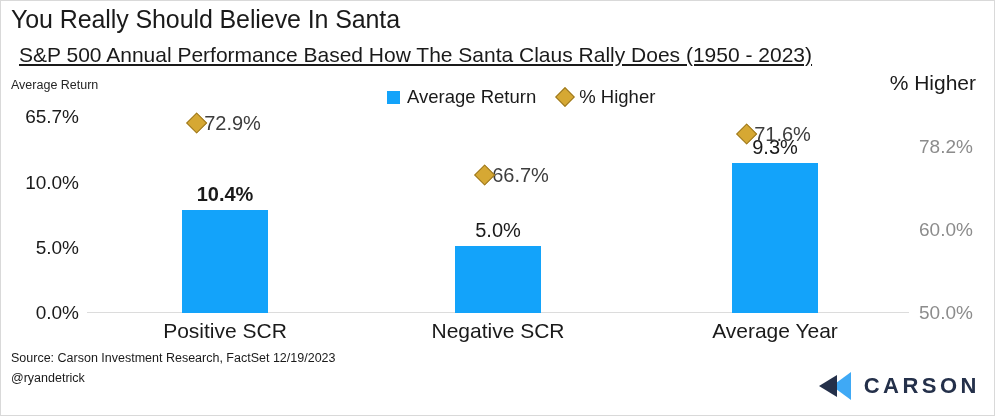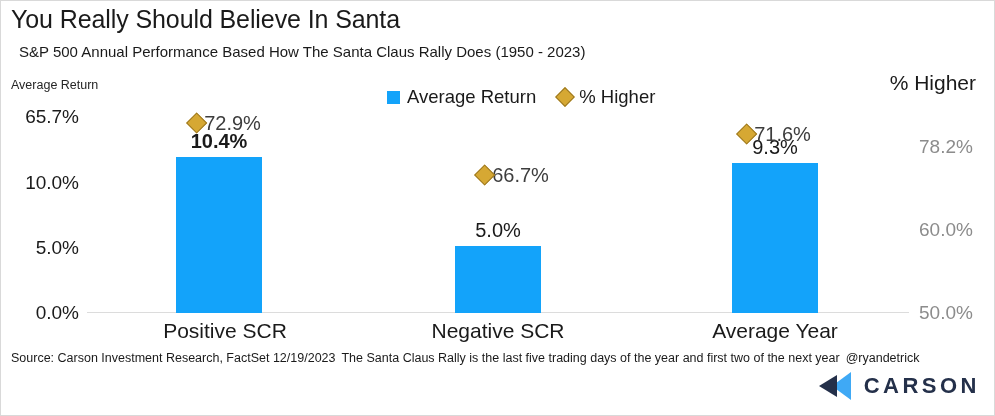--- a/index.html
+++ b/index.html
@@ -28,23 +28,24 @@
     top: 4px;
     font-size: 25px;
     color: #1a1a1a;
     letter-spacing: -0.1px;
     white-space: nowrap;
   }
   #chart-subtitle {
     position: absolute;
     left: 18px;
     top: 42px;
-    font-size: 15px;
-    color: #1a1a1a;
-    white-space: nowrap;
+    font-size: 21px;
+    color: #1a1a1a;
+    white-space: nowrap;
+    text-decoration: underline;
   }
 
   
   #left-axis-title {
     position: absolute;
     left: 10px;
     top: 77px;
     font-size: 12.5px;
     color: #262626;
     white-space: nowrap;
@@ -176,21 +177,21 @@
     white-space: nowrap;
     transform: translateX(-50%);
   }
 
   
   #footnotes {
     position: absolute;
     left: 10px;
     top: 350px;
     display: flex;
-    flex-direction: row;
+    flex-direction: column;
     gap: 6px;
   }
   .footnote {
     font-size: 12.5px;
     color: #1a1a1a;
     white-space: nowrap;
   }
 
   
   #brand-logo {
@@ -236,21 +237,21 @@
 
     <div class="ytick-left" style="top:6px;">65.7%</div>
     <div class="ytick-left" style="top:72px;">10.0%</div>
     <div class="ytick-left" style="top:137px;">5.0%</div>
     <div class="ytick-left" style="top:202px;">0.0%</div>
 
     <div class="ytick-right" style="top:36px;">78.2%</div>
     <div class="ytick-right" style="top:119px;">60.0%</div>
     <div class="ytick-right" style="top:202px;">50.0%</div>
 
-    <div class="bar" style="left:89px; height:156px;font-weight:bold;">
+    <div class="bar" style="left:95px; height:103px;font-weight:bold;">
       <span class="bar-value">10.4%</span>
     </div>
     <div class="bar" style="left:368px; height:67px;">
       <span class="bar-value">5.0%</span>
     </div>
     <div class="bar" style="left:645px; height:150px;">
       <span class="bar-value">9.3%</span>
     </div>
 
     <div class="marker-group" style="left:138px; top:12px;">
@@ -267,21 +268,20 @@
     </div>
 
   </div>
 
   <div class="cat-label" style="left:224px;">Positive SCR</div>
   <div class="cat-label" style="left:774px;">Average Year</div>
   <div class="cat-label" style="left:497px;">Negative SCR</div>
 
   <div id="footnotes">
     <div class="footnote">Source: Carson Investment Research, FactSet 12/19/2023</div>
-    <div class="footnote">The Santa Claus Rally is the last five trading days of the year and first two of the next year</div>
     <div class="footnote">@ryandetrick</div>
   </div>
 
   <div id="brand-logo">
     <svg width="34" height="30" viewBox="0 0 34 30">
       <polygon points="33,1 33,29 14,15" fill="#3fa9f5"></polygon>
       <polygon points="1,15 19,4 19,26" fill="#24304a"></polygon>
     </svg>
     <span id="brand-wordmark">CARSON</span>
   </div>

